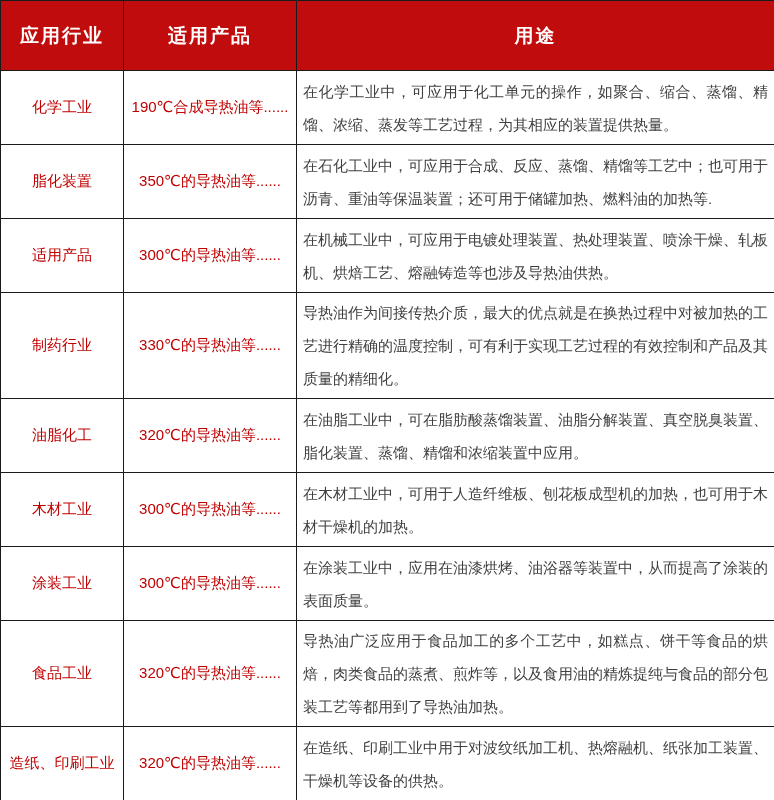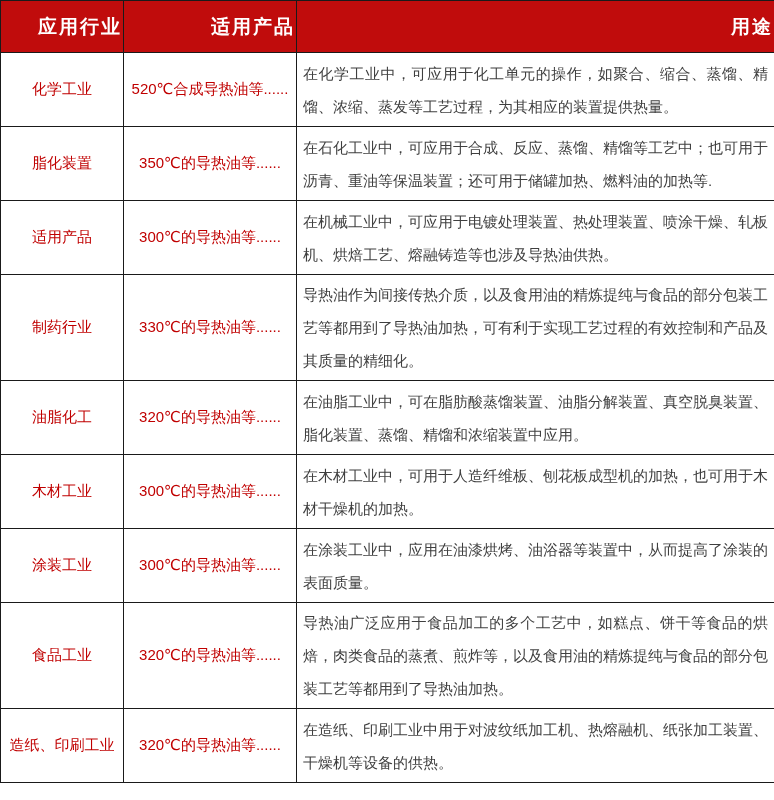--- a/index.html
+++ b/index.html
@@ -26,22 +26,22 @@
   th,td{
     border:1px solid var(--border-color);
     box-sizing:border-box;
     overflow:hidden;
   }
   thead th{
     background:var(--header-bg);
     color:var(--header-text);
     font-size:19px;
     font-weight:bold;
-    height:52px;
-    text-align:right;
+    height:70px;
+    text-align:center;
     letter-spacing:2px;
   }
   td{height:74px;vertical-align:middle;background:#ffffff;}
   td.col-industry{
     color:var(--industry-text);
     font-size:15px;
     text-align:center;
     padding:2px 4px;
     margin-left:48px;
   }
@@ -71,40 +71,40 @@
   <thead>
     <tr>
       <th>应用行业</th>
       <th>适用产品</th>
       <th>用途</th>
     </tr>
   </thead>
   <tbody>
   <tr>
     <td class="col-industry">化学工业</td>
-    <td class="col-product">520℃合成导热油等......</td>
+    <td class="col-product">190℃合成导热油等......</td>
     <td class="col-usage">在化学工业中，可应用于化工单元的操作，如聚合、缩合、蒸馏、精馏、浓缩、蒸发等工艺过程，为其相应的装置提供热量。</td>
   </tr>
 
   <tr>
     <td class="col-industry">脂化装置</td>
     <td class="col-product">350℃的导热油等......</td>
     <td class="col-usage">在石化工业中，可应用于合成、反应、蒸馏、精馏等工艺中；也可用于沥青、重油等保温装置；还可用于储罐加热、燃料油的加热等.</td>
   </tr>
 
   <tr>
     <td class="col-industry">适用产品</td>
     <td class="col-product">300℃的导热油等......</td>
     <td class="col-usage">在机械工业中，可应用于电镀处理装置、热处理装置、喷涂干燥、轧板机、烘焙工艺、熔融铸造等也涉及导热油供热。</td>
   </tr>
 
   <tr>
     <td class="col-industry">制药行业</td>
     <td class="col-product">330℃的导热油等......</td>
-    <td class="col-usage">导热油作为间接传热介质，以及食用油的精炼提纯与食品的部分包装工艺等都用到了导热油加热，可有利于实现工艺过程的有效控制和产品及其质量的精细化。</td>
+    <td class="col-usage">导热油作为间接传热介质，最大的优点就是在换热过程中对被加热的工艺进行精确的温度控制，可有利于实现工艺过程的有效控制和产品及其质量的精细化。</td>
   </tr>
 
   <tr>
     <td class="col-industry">油脂化工</td>
     <td class="col-product">320℃的导热油等......</td>
     <td class="col-usage">在油脂工业中，可在脂肪酸蒸馏装置、油脂分解装置、真空脱臭装置、脂化装置、蒸馏、精馏和浓缩装置中应用。</td>
   </tr>
 
   <tr>
     <td class="col-industry">木材工业</td>

